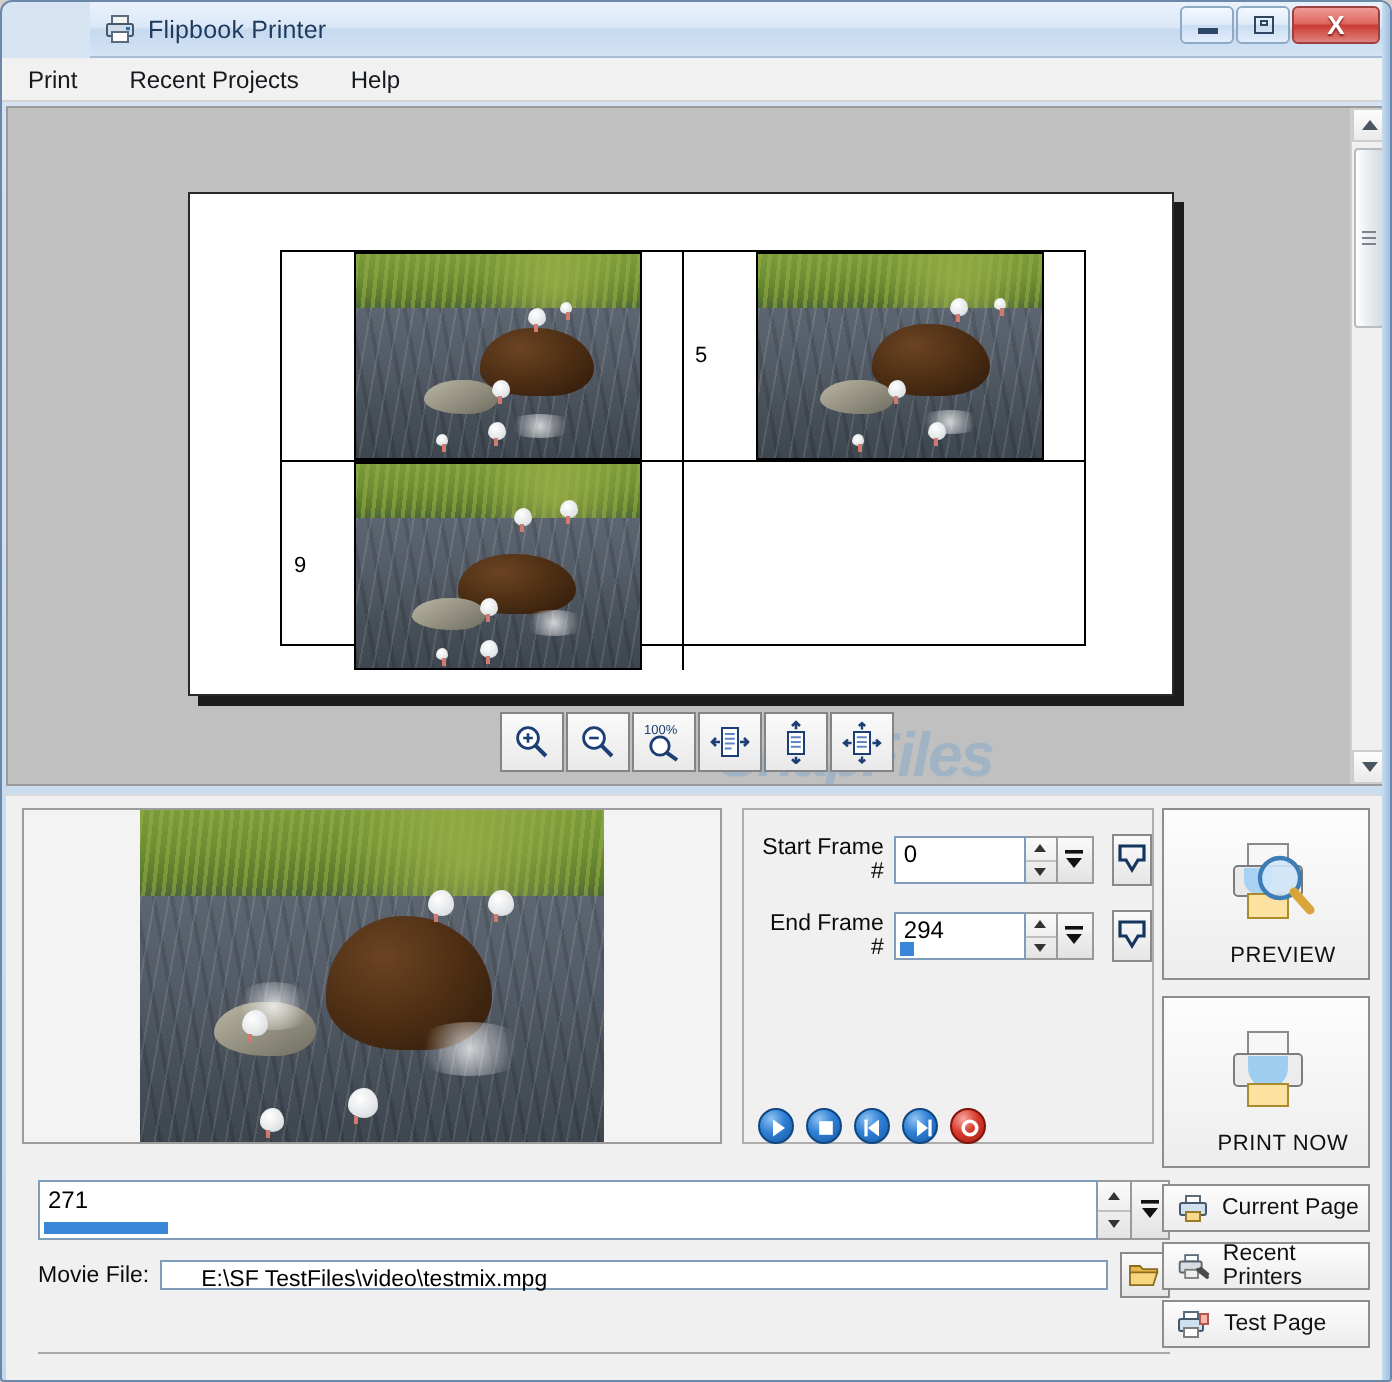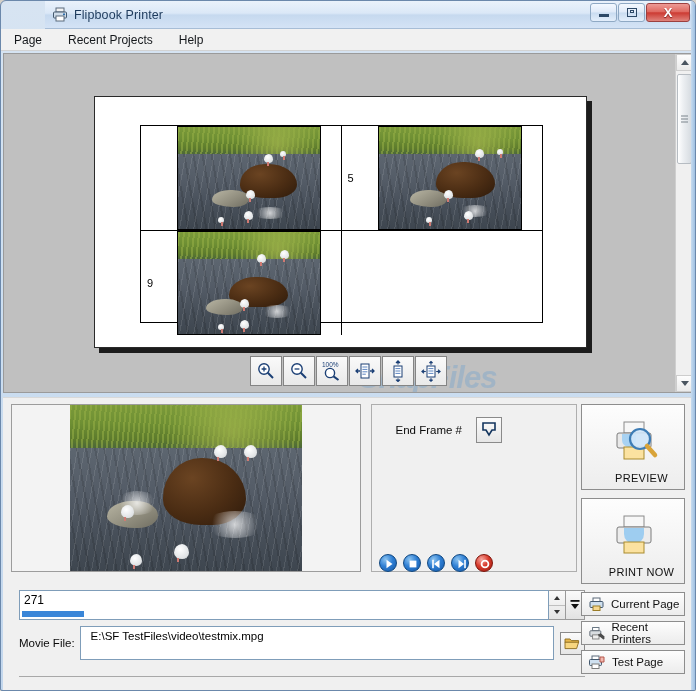--- a/index.html
+++ b/index.html
@@ -296,23 +296,23 @@
     font-size: 12px; padding: 2px 4px; color: #000;
   }
   #fs-fill { position: absolute; left: 2px; bottom: 2px; width: 62px; height: 6px; background: #3a86d8; }
 
   #moviefile-row {
     position: absolute; left: 8px; top: 222px;
     width: 566px; display: flex; align-items: center;
   }
   #mf-label { font-size: 11.5px; color: #0b0b0b; margin-right: 5px; }
   #mf-input {
-    flex: 1; height: 34px; background: #fff;
+    flex: 1; height: 15px; background: #fff;
     border: 1px solid #7f9db9; font-size: 11.5px;
-    padding: 3px 10px; color: #000;
+    padding: 3px 20px; color: #000;
   }
   #mf-browse {
     margin-left: 6px; width: 25px; height: 23px;
     background: linear-gradient(180deg,#fbfbfb,#e6e6e6);
     border: 1px solid #8a8a8a;
     display:flex;align-items:center;justify-content:center;
   }
 
   #tabs {
     position: absolute; left: 8px; top: 254px;
@@ -382,21 +382,21 @@
             <i></i>
           </div>
         </div>
       <div class="wbtn close">
           <span>X</span>
         </div>
     </div>
   </div>
 
   <div id="menubar">
-    <div class="menu-item">Page</div>
+    <div class="menu-item">Print</div>
     <div class="menu-item">Recent Projects</div>
     <div class="menu-item">Help</div>
   </div>
 
   <div id="preview-pane">
 
     <div id="page-sheet">
       <div id="cellgrid">
 
         <div class="cell">
@@ -543,21 +543,68 @@
             <div class="gull" style="left:75%;top:24%;width:13px;height:13px;"></div>
             <div class="gull" style="left:22%;top:60%;width:13px;height:13px;"></div>
             <div class="gull" style="left:45%;top:84%;width:15px;height:15px;"></div>
             <div class="gull" style="left:26%;top:90%;width:12px;height:12px;"></div>
           </div>
         </div>
       </div>
 
       <div id="frame-box">
         <div class="frow">
+          <span class="flabel">Start Frame #</span>
+          <div class="spinwrap">
+            <div class="ftext">
+              <span class="val">0</span>
+            </div>
+            <div class="spin">
+              <div class="half">
+                  <div class="tiny-up"></div>
+                </div>
+              <div class="half">
+                  <div class="tiny-dn"></div>
+                </div>
+            </div>
+            <div class="dropbtn">
+              <svg width="12" height="14" viewBox="0 0 12 14">
+                <rect x="1.5" y="2" width="9" height="1.8" fill="#111"></rect>
+                <path d="M2 6 L10 6 L6 11 Z" fill="#111"></path>
+              </svg>
+            </div>
+          </div>
+          <div class="grabbtn">
+            <svg width="18" height="18" viewBox="0 0 18 18">
+              <path d="M3 2 h12 v7 h-3 l-3 5 l-3 -5 h-3 z" fill="none" stroke="#13355e" stroke-width="1.6"></path>
+            </svg>
+          </div>
+        </div>
+        <div class="frow">
           <span class="flabel">End Frame #</span>
+          <div class="spinwrap">
+            <div class="ftext">
+              <span class="val">294</span>
+              <span class="mini"></span>
+            </div>
+            <div class="spin">
+              <div class="half">
+                  <div class="tiny-up"></div>
+                </div>
+              <div class="half">
+                  <div class="tiny-dn"></div>
+                </div>
+            </div>
+            <div class="dropbtn">
+              <svg width="12" height="14" viewBox="0 0 12 14">
+                <rect x="1.5" y="2" width="9" height="1.8" fill="#111"></rect>
+                <path d="M2 6 L10 6 L6 11 Z" fill="#111"></path>
+              </svg>
+            </div>
+          </div>
           <div class="grabbtn">
             <svg width="18" height="18" viewBox="0 0 18 18">
               <path d="M3 2 h12 v7 h-3 l-3 5 l-3 -5 h-3 z" fill="none" stroke="#13355e" stroke-width="1.6"></path>
             </svg>
           </div>
         </div>
       </div>
 
       <div id="playbar">
         <div class="pbtn blue">

